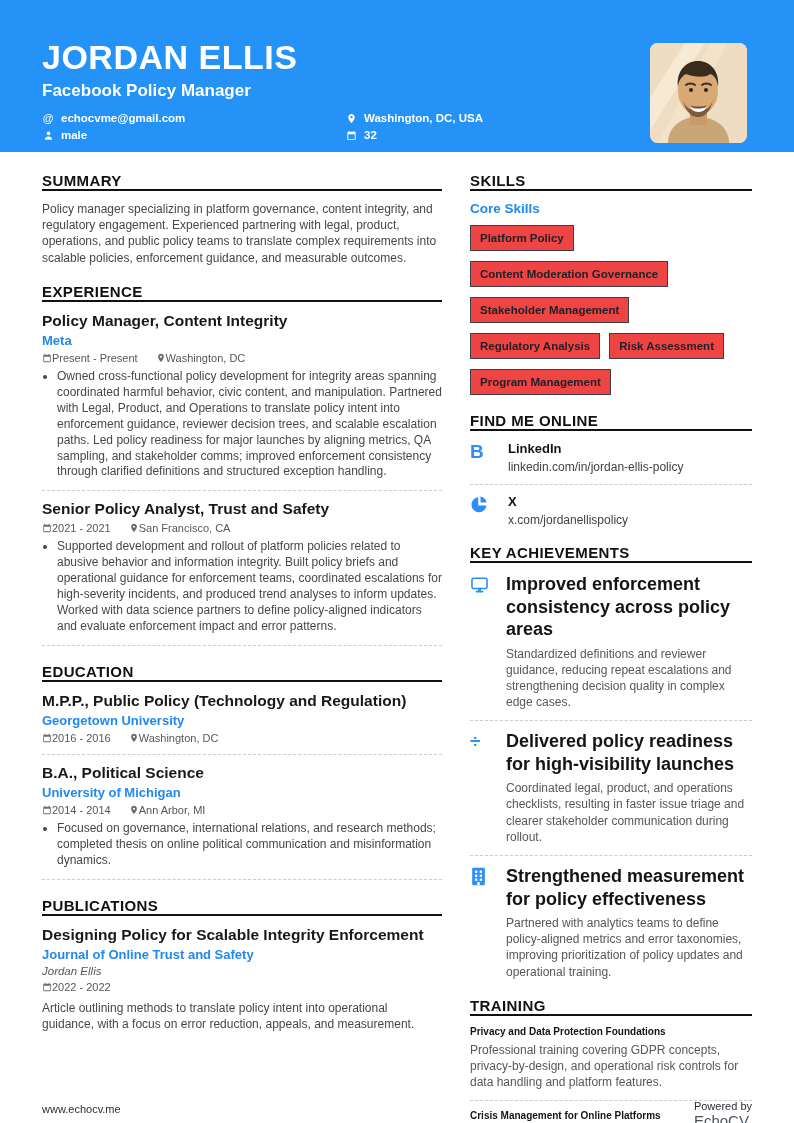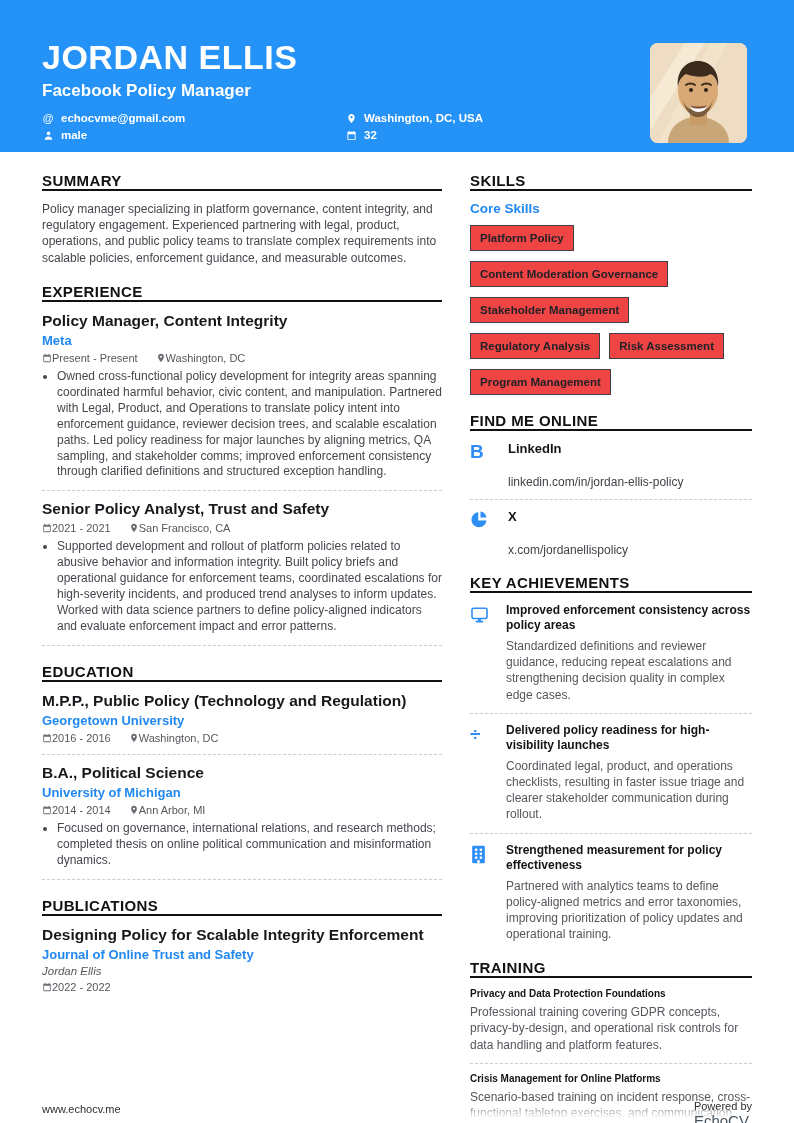--- a/index.html
+++ b/index.html
@@ -42,26 +42,26 @@
   
   .skill-group { font-size:13.5px; font-weight:700; color:#2188f0; margin-bottom:9px; }
   .tags { display:flex; flex-wrap:wrap; gap:10px 9px; }
   .tag { border:1.5px solid #3d3f44; padding:6px 9px; font-size:11.5px; font-weight:700; color:#202227; background:#ef4444; white-space:nowrap; }
 
   
   .online-item { display:flex; gap:12px; align-items:flex-start; }
   .online-ic { width:26px; flex:0 0 26px; display:flex; justify-content:flex-start; padding-top:1px; }
   .b-glyph { font-size:19px; font-weight:800; color:#2d8ef5; line-height:1; }
   .online-label { font-size:13px; font-weight:700; color:#121417; }
-  .online-url { font-size:12px; color:#3f4247; margin-top:19px; }
+  .online-url { font-size:12px; color:#3f4247; margin-top:4px; }
 
   
   .ach-item { display:flex; gap:12px; align-items:flex-start; }
   .ach-ic { width:24px; flex:0 0 24px; padding-top:2px; }
-  .ach-title { font-size:12px; font-weight:700; color:#121417; line-height:1.25; }
+  .ach-title { font-size:18px; font-weight:700; color:#121417; line-height:1.25; }
   .ach-desc { font-size:12px; line-height:1.35; color:#54575c; margin-top:5px; }
   .divide-glyph { font-size:19px; font-weight:700; color:#2d8ef5; line-height:1; }
 
   
   .train-title { font-size:10px; font-weight:700; color:#121417; }
   .train-desc { font-size:12px; line-height:1.35; color:#54575c; margin-top:5px; }
   .fade-out { max-height:36px; overflow:hidden;
     -webkit-mask-image:linear-gradient(to bottom,#000 40%,rgba(0,0,0,0) 92%);
             mask-image:linear-gradient(to bottom,#000 40%,rgba(0,0,0,0) 92%); }
 
@@ -244,20 +244,21 @@
         <div class="org">Journal of Online Trust and Safety</div>
         <div class="byline">Jordan Ellis</div>
         <div class="meta-row">
           <span class="meta-item">
             <svg viewBox="0 0 24 24">
                 <path d="M19 4h-1V2h-2v2H8V2H6v2H5C3.9 4 3 4.9 3 6v14c0 1.1.9 2 2 2h14c1.1 0 2-.9 2-2V6c0-1.1-.9-2-2-2zm0 16H5V9h14v11z"></path>
               </svg>
             <span>2022 - 2022</span>
           </span>
         </div>
+        <p class="body-text" style="margin-top:7px">Article outlining methods to translate policy intent into operational guidance, with a focus on error reduction, appeals, and measurement.</p>
       </div>
     </div>
 
   </div>
 
   <div class="col-right">
 
     <div class="section">
       <div class="sec-head">SKILLS</div>
       <div class="skill-group">Core Skills</div>

